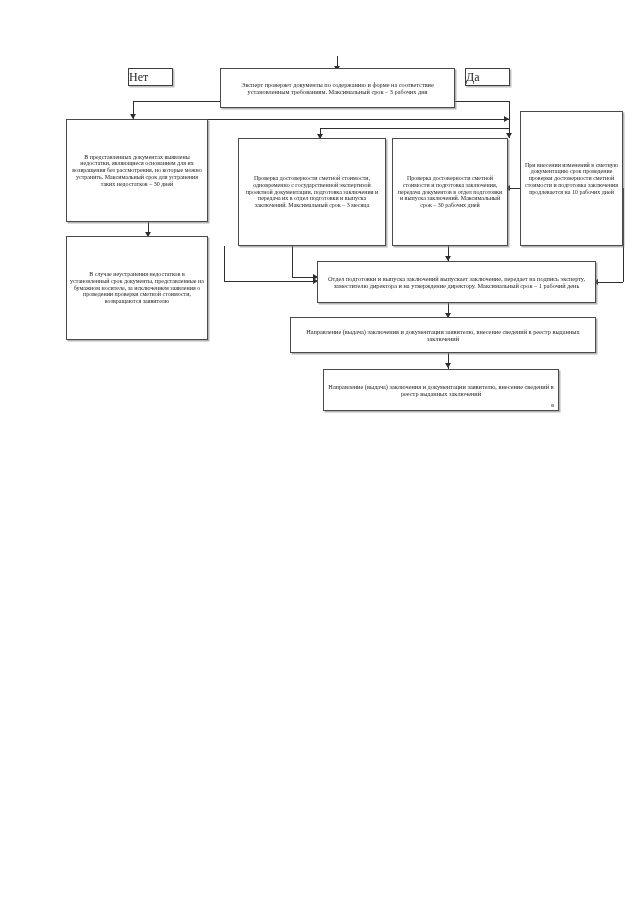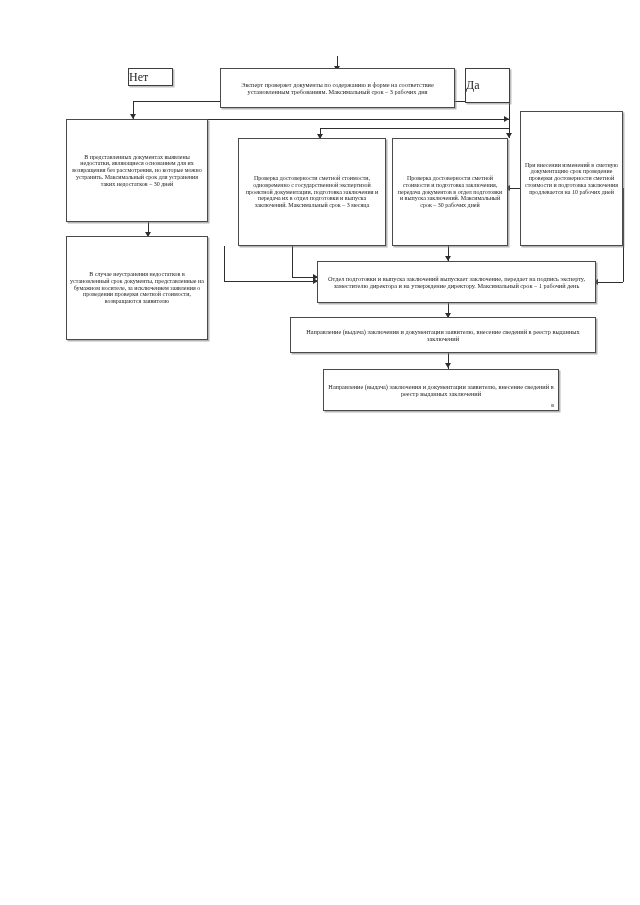--- a/index.html
+++ b/index.html
@@ -162,21 +162,21 @@
   <div class="ln lv" style="left:448px; top:303px; height:14px;"></div>
   <div class="ah ah-down" style="left:445px; top:313px;"></div>
 
   <div class="ln lv" style="left:448px; top:353px; height:16px;"></div>
   <div class="ah ah-down" style="left:445px; top:363px;"></div>
 
   <div class="label-box" style="left:128px; top:68px; width:45px; height:18px;">
     <span>Нет</span>
   </div>
 
-  <div class="label-box" style="left:465px; top:68px; width:45px; height:35px;">
+  <div class="label-box" style="left:465px; top:68px; width:45px; height:18px;">
     <span>Да</span>
   </div>
 
   <div class="box small" style="left:220px; top:68px; width:235px; height:40px;">
     <span>Эксперт проверяет документы по содержанию и форме на  соответствие установленным требованиям.  Максимальный срок – 3 рабочих дня</span>
   </div>
 
   <div class="box tiny" style="left:66px; top:119px; width:142px; height:103px;">
     <span>В представленных документах выявлены недостатки, являющиеся основанием для их возвращения без рассмотрения, но которые можно устранить. Максимальный срок для устранения таких недостатков – 30 дней</span>
   </div>

